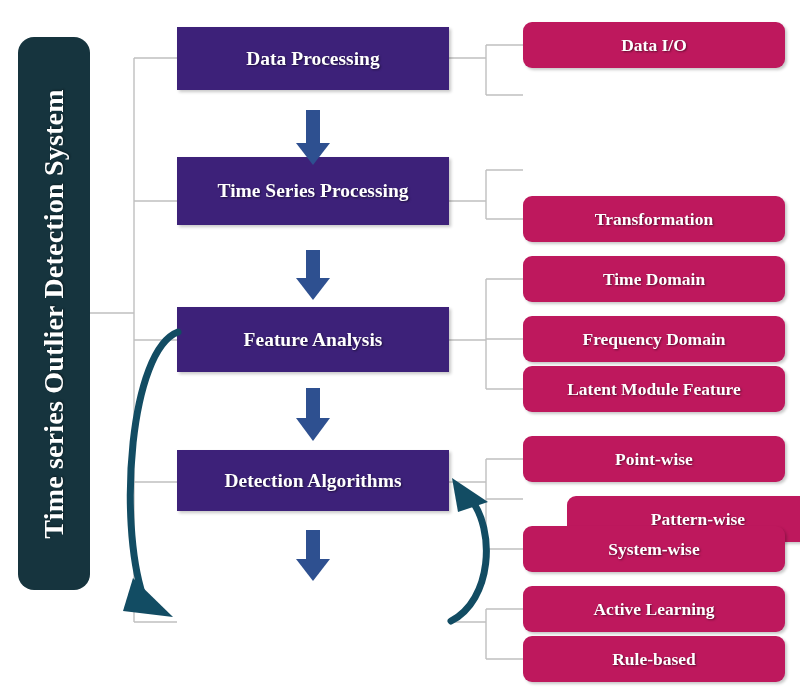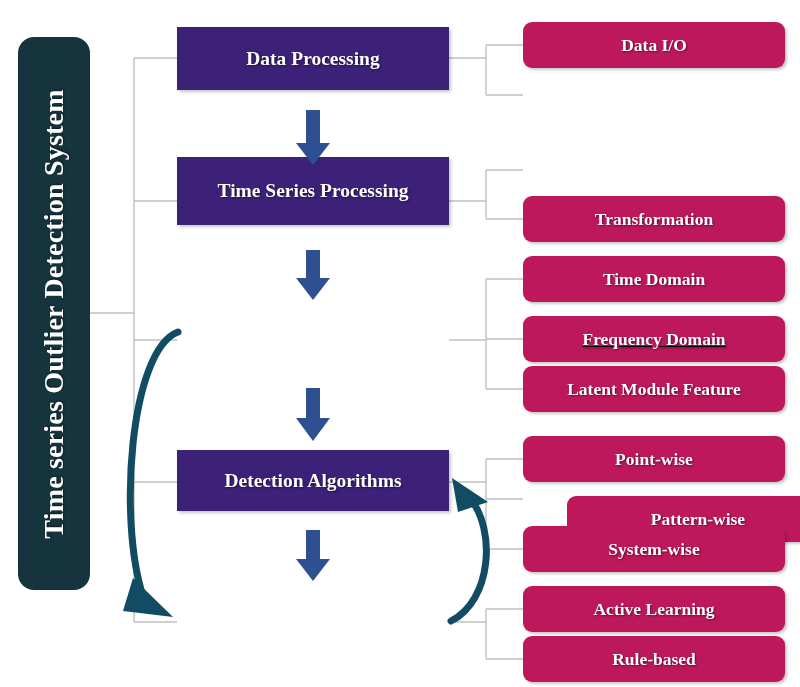--- a/index.html
+++ b/index.html
@@ -151,36 +151,39 @@
   <div class="root-box">
     <span class="root-label">Time series Outlier Detection System</span>
   </div>
 
   <div class="stage-box" style="top:27px;height:63px;">
     <span class="stage-label">Data Processing</span>
   </div>
   <div class="stage-box" style="top:157px;height:68px;">
     <span class="stage-label">Time Series Processing</span>
   </div>
+  <div class="stage-box" style="top:307px;height:65px;">
+    <span class="stage-label">Feature Analysis</span>
+  </div>
   <div class="stage-box" style="top:450px;height:61px;">
     <span class="stage-label">Detection Algorithms</span>
   </div>
 
   <div class="sub-box" style="top:22px;">
     <span class="sub-label">Data I/O</span>
   </div>
 
   <div class="sub-box" style="top:196px;">
     <span class="sub-label">Transformation</span>
   </div>
 
   <div class="sub-box" style="top:256px;">
     <span class="sub-label">Time Domain</span>
   </div>
-  <div class="sub-box" style="top:316px;text-decoration:underline;">
+  <div class="sub-box" style="top:316px;">
     <span class="sub-label">Frequency Domain</span>
   </div>
   <div class="sub-box" style="top:366px;">
     <span class="sub-label">Latent Module Feature</span>
   </div>
 
   <div class="sub-box" style="top:436px;">
     <span class="sub-label">Point-wise</span>
   </div>
   <div class="sub-box" style="top:496px;margin-left:44px;">

